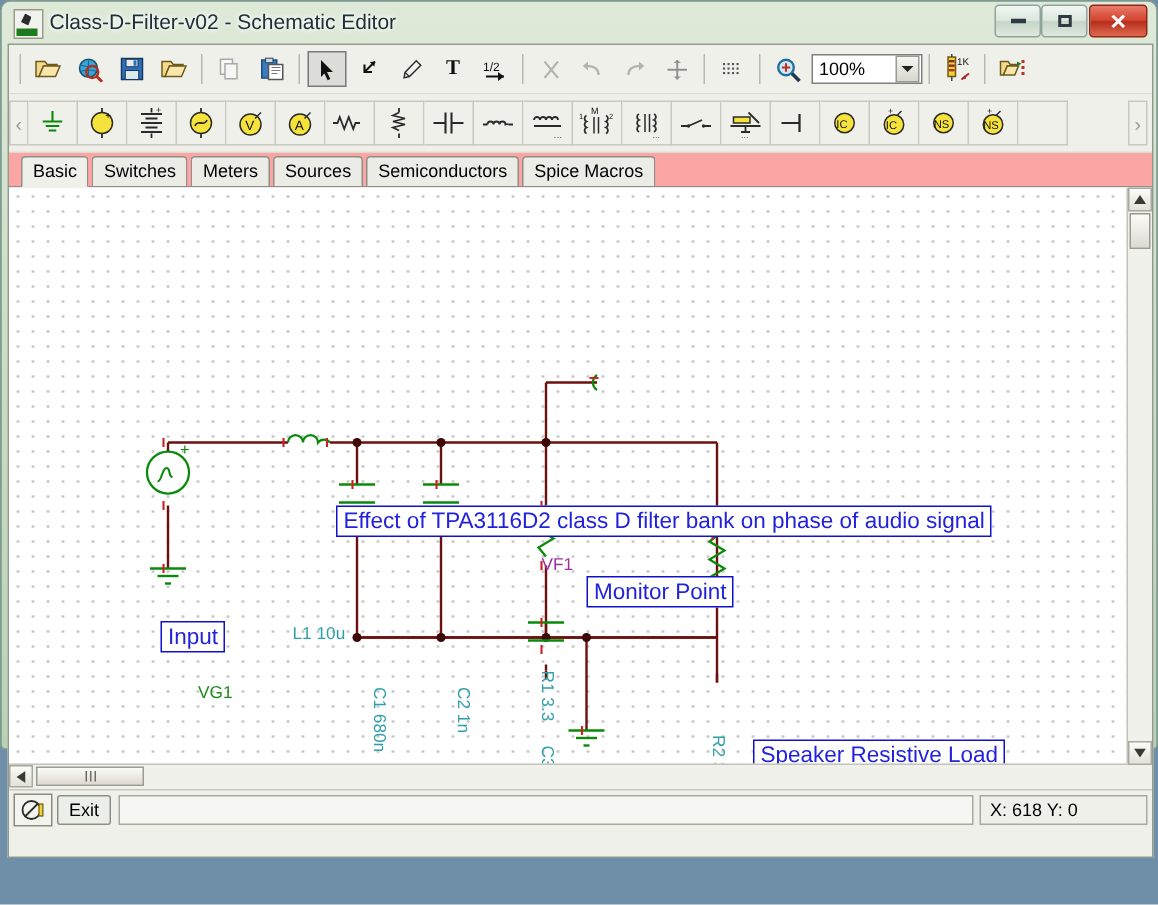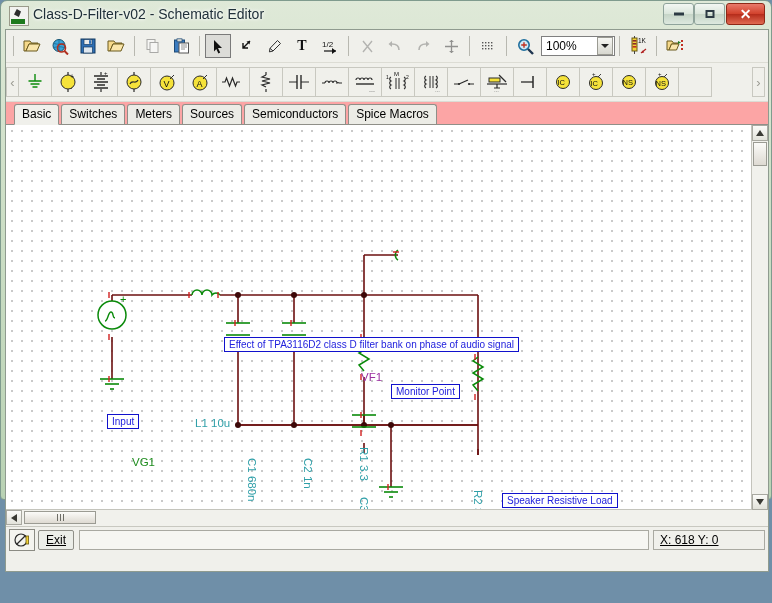--- a/index.html
+++ b/index.html
@@ -149,41 +149,41 @@
     height:21px;background:#f0f0eb;border-top:1px solid #c8c8c0;
     display:flex;align-items:center;padding-left:8px;
   }
   #doc-tab{
     font-size:12px;color:#000;padding:2px 8px;background:#ecece6;
     border:1px solid #8f8f88;border-radius:2px;white-space:nowrap;
   }
   
   #bottombar{
     height:26px;background:#f0f0eb;border-top:1px solid #c8c8c0;
-    display:flex;align-items:center;padding:0 3px;text-decoration:underline;
+    display:flex;align-items:center;padding:0 3px;
   }
   #exit-icon{
     width:24px;height:20px;border:1px solid #8b8b83;background:#f4f4ef;
     display:flex;align-items:center;justify-content:center;margin-right:3px;
   }
   #exit-btn{
     font-size:12px;color:#000;padding:2px 7px;background:#eceee9;
     border:1px solid #8f8f88;border-radius:2px;margin-right:5px;
   }
   #status-field{
     flex:1;height:20px;border:1px solid #a9a9a1;background:#f6f6f2;box-sizing:border-box;
   }
   #coord-field{
     width:112px;height:20px;border:1px solid #a9a9a1;background:#f0f0eb;box-sizing:border-box;
     font-size:12px;color:#000;display:flex;align-items:center;padding-left:6px;margin-left:4px;
   }
   
   .sch-box{
     position:absolute;border:1px solid #1111cc;background:#ffffff;
-    color:#2222dd;font-size:10px;padding:1px 4px;white-space:nowrap;
+    color:#2222dd;font-size:15px;padding:1px 4px;white-space:nowrap;
   }
   .sch-lbl{
     position:absolute;font-size:11.5px;white-space:nowrap;
   }
   .teal{color:#2f9fa8;}
   .purple{color:#9b30a0;}
   .green-lbl{color:#1d8c1d;}
   .rot{transform-origin:0 0;transform:rotate(90deg);}
 </style>
 </head>

